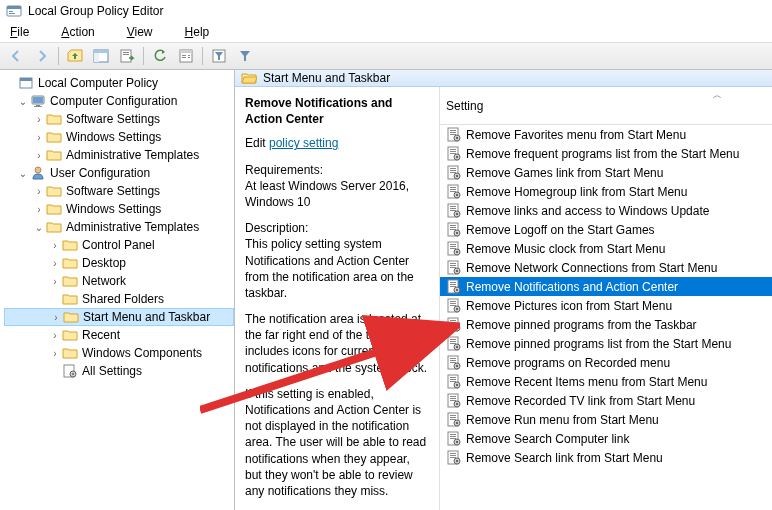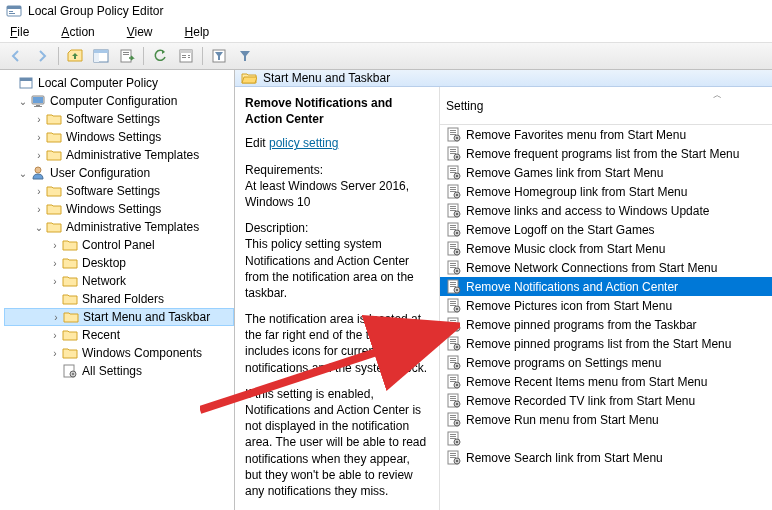--- a/index.html
+++ b/index.html
@@ -423,21 +423,21 @@
             </div>
             <div class="list-row">
               <svg class="icon" viewBox="0 0 16 16">
                 <rect x="2" y="1" width="10" height="13" fill="#fff" stroke="#888"></rect>
                 <rect x="4" y="3" width="6" height="1" fill="#888"></rect>
                 <rect x="4" y="5" width="6" height="1" fill="#888"></rect>
                 <rect x="4" y="7" width="6" height="1" fill="#888"></rect>
                 <circle cx="11" cy="11" r="3" fill="#d0d0d0" stroke="#666"></circle>
                 <rect x="10" y="10" width="2" height="2" fill="#666"></rect>
               </svg>
-              <span>Remove programs on Settings menu</span>
+              <span>Remove programs on Recorded menu</span>
             </div>
             <div class="list-row">
               <svg class="icon" viewBox="0 0 16 16">
                 <rect x="2" y="1" width="10" height="13" fill="#fff" stroke="#888"></rect>
                 <rect x="4" y="3" width="6" height="1" fill="#888"></rect>
                 <rect x="4" y="5" width="6" height="1" fill="#888"></rect>
                 <rect x="4" y="7" width="6" height="1" fill="#888"></rect>
                 <circle cx="11" cy="11" r="3" fill="#d0d0d0" stroke="#666"></circle>
                 <rect x="10" y="10" width="2" height="2" fill="#666"></rect>
               </svg>
@@ -467,20 +467,21 @@
             </div>
             <div class="list-row">
               <svg class="icon" viewBox="0 0 16 16">
                 <rect x="2" y="1" width="10" height="13" fill="#fff" stroke="#888"></rect>
                 <rect x="4" y="3" width="6" height="1" fill="#888"></rect>
                 <rect x="4" y="5" width="6" height="1" fill="#888"></rect>
                 <rect x="4" y="7" width="6" height="1" fill="#888"></rect>
                 <circle cx="11" cy="11" r="3" fill="#d0d0d0" stroke="#666"></circle>
                 <rect x="10" y="10" width="2" height="2" fill="#666"></rect>
               </svg>
+              <span>Remove Search Computer link</span>
             </div>
             <div class="list-row">
               <svg class="icon" viewBox="0 0 16 16">
                 <rect x="2" y="1" width="10" height="13" fill="#fff" stroke="#888"></rect>
                 <rect x="4" y="3" width="6" height="1" fill="#888"></rect>
                 <rect x="4" y="5" width="6" height="1" fill="#888"></rect>
                 <rect x="4" y="7" width="6" height="1" fill="#888"></rect>
                 <circle cx="11" cy="11" r="3" fill="#d0d0d0" stroke="#666"></circle>
                 <rect x="10" y="10" width="2" height="2" fill="#666"></rect>
               </svg>

